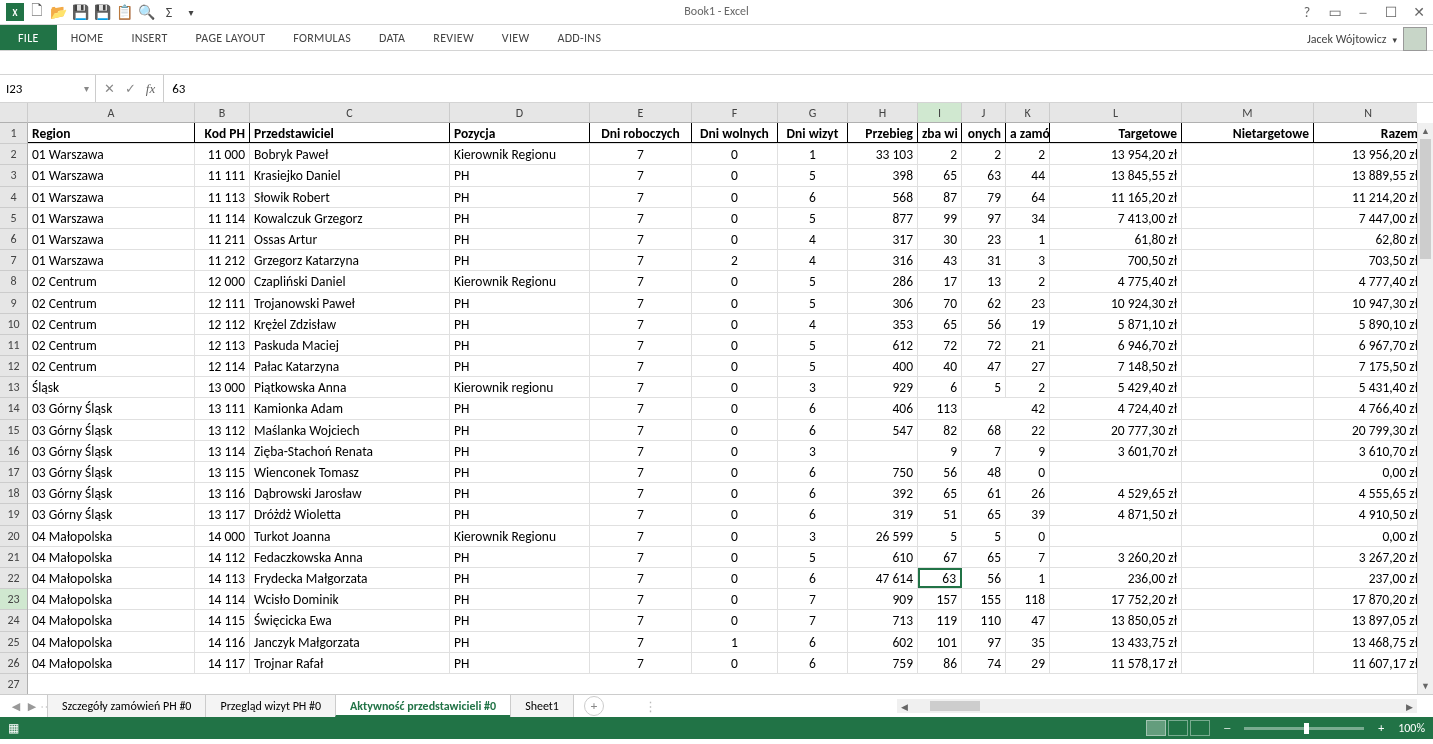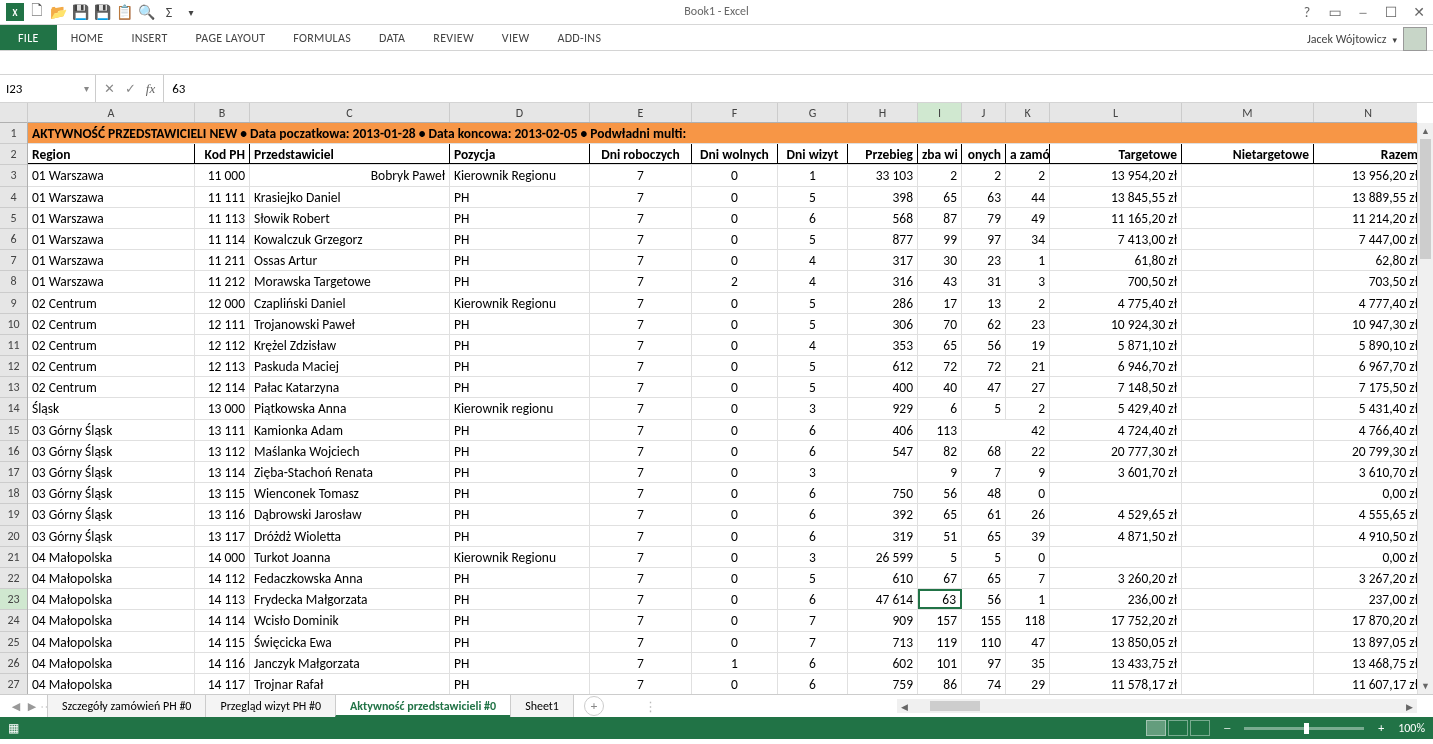--- a/index.html
+++ b/index.html
@@ -149,43 +149,40 @@
       <div class="row-h">20</div>
       <div class="row-h">21</div>
       <div class="row-h">22</div>
       <div class="row-h active">23</div>
       <div class="row-h">24</div>
       <div class="row-h">25</div>
       <div class="row-h">26</div>
       <div class="row-h">27</div>
     </div>
   <div class="cells" id="cells">
-      <div class="row title-row">
-        <div class="cell" style="width: 1395px;">AKTYWNOŚĆ PRZEDSTAWICIELI NEW • Data poczatkowa: 2013-01-28 • Data koncowa: 2013-02-05 • Podwładni multi:</div>
-      </div>
       <div class="row header-row">
         <div class="cell " style="width: 167px;">Region</div>
         <div class="cell r" style="width: 55px;">Kod PH</div>
         <div class="cell " style="width: 200px;">Przedstawiciel</div>
         <div class="cell " style="width: 140px;">Pozycja</div>
         <div class="cell c" style="width: 102px;">Dni roboczych</div>
         <div class="cell c" style="width: 86px;">Dni wolnych</div>
         <div class="cell c" style="width: 70px;">Dni wizyt</div>
         <div class="cell r" style="width: 70px;">Przebieg</div>
         <div class="cell r" style="width: 44px;">zba wi</div>
         <div class="cell r" style="width: 44px;">onych</div>
         <div class="cell r" style="width: 44px;">a zamó</div>
         <div class="cell r" style="width: 132px;">Targetowe</div>
         <div class="cell r" style="width: 132px;">Nietargetowe</div>
         <div class="cell r" style="width: 109px;">Razem</div>
       </div>
       <div class="row">
         <div class="cell" style="width: 167px;">01 Warszawa</div>
         <div class="cell r" style="width: 55px;">11 000</div>
-        <div class="cell" style="width: 200px; text-align: right;">Bobryk Paweł</div>
+        <div class="cell" style="width: 200px;">Bobryk Paweł</div>
         <div class="cell" style="width: 140px;">Kierownik Regionu</div>
         <div class="cell c" style="width: 102px;">7</div>
         <div class="cell c" style="width: 86px;">0</div>
         <div class="cell c" style="width: 70px;">1</div>
         <div class="cell r" style="width: 70px;">33 103</div>
         <div class="cell r" style="width: 44px;">2</div>
         <div class="cell r" style="width: 44px;">2</div>
         <div class="cell r" style="width: 44px;">2</div>
         <div class="cell r" style="width: 132px;">13 954,20 zł</div>
         <div class="cell r" style="width: 132px;"></div>
@@ -211,21 +208,21 @@
         <div class="cell" style="width: 167px;">01 Warszawa</div>
         <div class="cell r" style="width: 55px;">11 113</div>
         <div class="cell" style="width: 200px;">Słowik Robert</div>
         <div class="cell" style="width: 140px;">PH</div>
         <div class="cell c" style="width: 102px;">7</div>
         <div class="cell c" style="width: 86px;">0</div>
         <div class="cell c" style="width: 70px;">6</div>
         <div class="cell r" style="width: 70px;">568</div>
         <div class="cell r" style="width: 44px;">87</div>
         <div class="cell r" style="width: 44px;">79</div>
-        <div class="cell r" style="width: 44px;">49</div>
+        <div class="cell r" style="width: 44px;">64</div>
         <div class="cell r" style="width: 132px;">11 165,20 zł</div>
         <div class="cell r" style="width: 132px;"></div>
         <div class="cell r" style="width: 109px;">11 214,20 zł</div>
       </div>
       <div class="row">
         <div class="cell" style="width: 167px;">01 Warszawa</div>
         <div class="cell r" style="width: 55px;">11 114</div>
         <div class="cell" style="width: 200px;">Kowalczuk Grzegorz</div>
         <div class="cell" style="width: 140px;">PH</div>
         <div class="cell c" style="width: 102px;">7</div>
@@ -251,21 +248,21 @@
         <div class="cell r" style="width: 44px;">30</div>
         <div class="cell r" style="width: 44px;">23</div>
         <div class="cell r" style="width: 44px;">1</div>
         <div class="cell r" style="width: 132px;">61,80 zł</div>
         <div class="cell r" style="width: 132px;"></div>
         <div class="cell r" style="width: 109px;">62,80 zł</div>
       </div>
       <div class="row">
         <div class="cell" style="width: 167px;">01 Warszawa</div>
         <div class="cell r" style="width: 55px;">11 212</div>
-        <div class="cell" style="width: 200px;">Morawska Targetowe</div>
+        <div class="cell" style="width: 200px;">Grzegorz Katarzyna</div>
         <div class="cell" style="width: 140px;">PH</div>
         <div class="cell c" style="width: 102px;">7</div>
         <div class="cell c" style="width: 86px;">2</div>
         <div class="cell c" style="width: 70px;">4</div>
         <div class="cell r" style="width: 70px;">316</div>
         <div class="cell r" style="width: 44px;">43</div>
         <div class="cell r" style="width: 44px;">31</div>
         <div class="cell r" style="width: 44px;">3</div>
         <div class="cell r" style="width: 132px;">700,50 zł</div>
         <div class="cell r" style="width: 132px;"></div>

